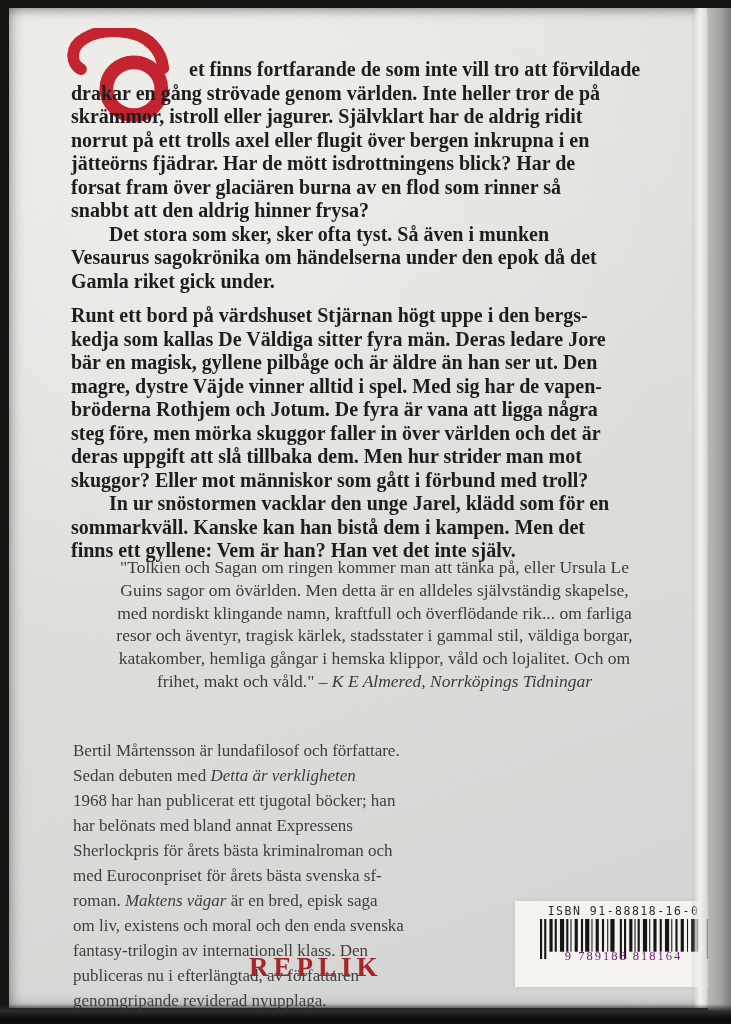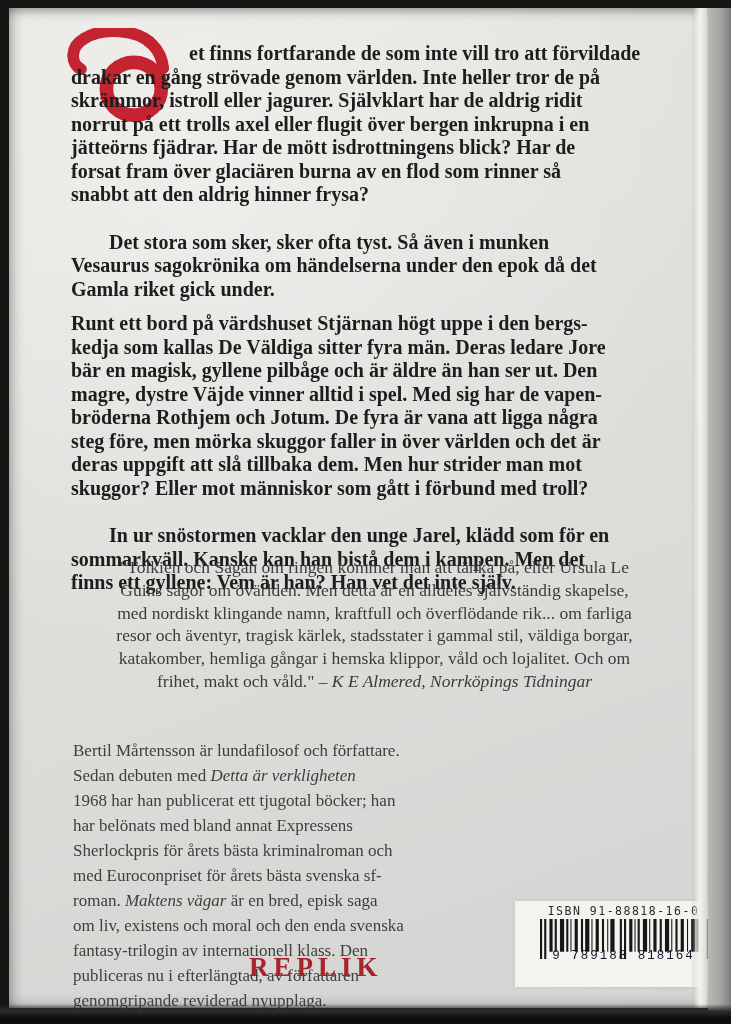--- a/index.html
+++ b/index.html
@@ -23,43 +23,43 @@
     background:linear-gradient(90deg,#bab9b6,#a4a3a1 55%,#7e7d7b);}
   .frame-top{position:absolute;left:0;top:0;width:731px;height:8px;background:#151513;}
   .frame-left{position:absolute;left:0;top:0;width:9px;height:1024px;background:#151513;}
   .frame-bottom{position:absolute;left:0;top:1004px;width:731px;height:20px;
     background:linear-gradient(rgba(20,20,18,0), #2e2e2c 35%, #0d0d0b 70%);}
 
   
   .dropcap{position:absolute;left:58px;top:20px;width:118px;height:98px;}
 
   
-  .synopsis{position:absolute;left:62px;top:34px;width:632px;color:#1d1d1d;
+  .synopsis{position:absolute;left:62px;top:50px;width:632px;color:#1d1d1d;
     font-size:20px;line-height:23.5px;font-weight:bold;}
   .synopsis p{margin:0;white-space:pre-line;}
   .synopsis p.first{text-indent:118px;}
-  .synopsis p.indent{text-indent:38px;margin-top:24px;}
+  .synopsis p.indent{text-indent:38px;}
   .synopsis p.gap{margin-top:11px;}
 
   
   .review{position:absolute;left:40px;top:548px;width:651px;text-align:center;
     color:#3b3b3b;font-size:17.5px;line-height:22.8px;white-space:pre-line;}
 
   
   .bio{position:absolute;left:64px;top:730px;width:388px;color:#3e3e3e;
     font-size:17px;line-height:25px;white-space:pre-line;}
 
   
   .barcode-box{position:absolute;left:506px;top:893px;width:197px;height:86px;
     background:#f4f3f0;box-shadow:0 0 4px rgba(0,0,0,0.10);text-align:center;padding-left:10px;}
   .isbn{font-family:"DejaVu Sans Mono",monospace;font-size:11.5px;letter-spacing:1.5px;
     color:#2a2a2a;padding-top:3px;}
   .bars{display:block;margin:1px auto 0;width:168px;height:40px;}
-  .ean{font-family:Liberation Mono, monospace;font-size:12.5px;letter-spacing:2px;
-    color:#0f172a;margin-top:-10px;background:transparent;}
+  .ean{font-family:Liberation Serif, serif;font-size:12.5px;letter-spacing:2px;
+    color:#701a75;margin-top:-10px;background:transparent;}
 
   
   .logo{position:absolute;left:240px;top:944px;width:170px;color:#a8232a;
     font-size:27px;font-weight:bold;letter-spacing:5px;font-family:"Liberation Serif",serif;}
 </style>
 </head>
 <body>
 
 <div class="photo">
 

